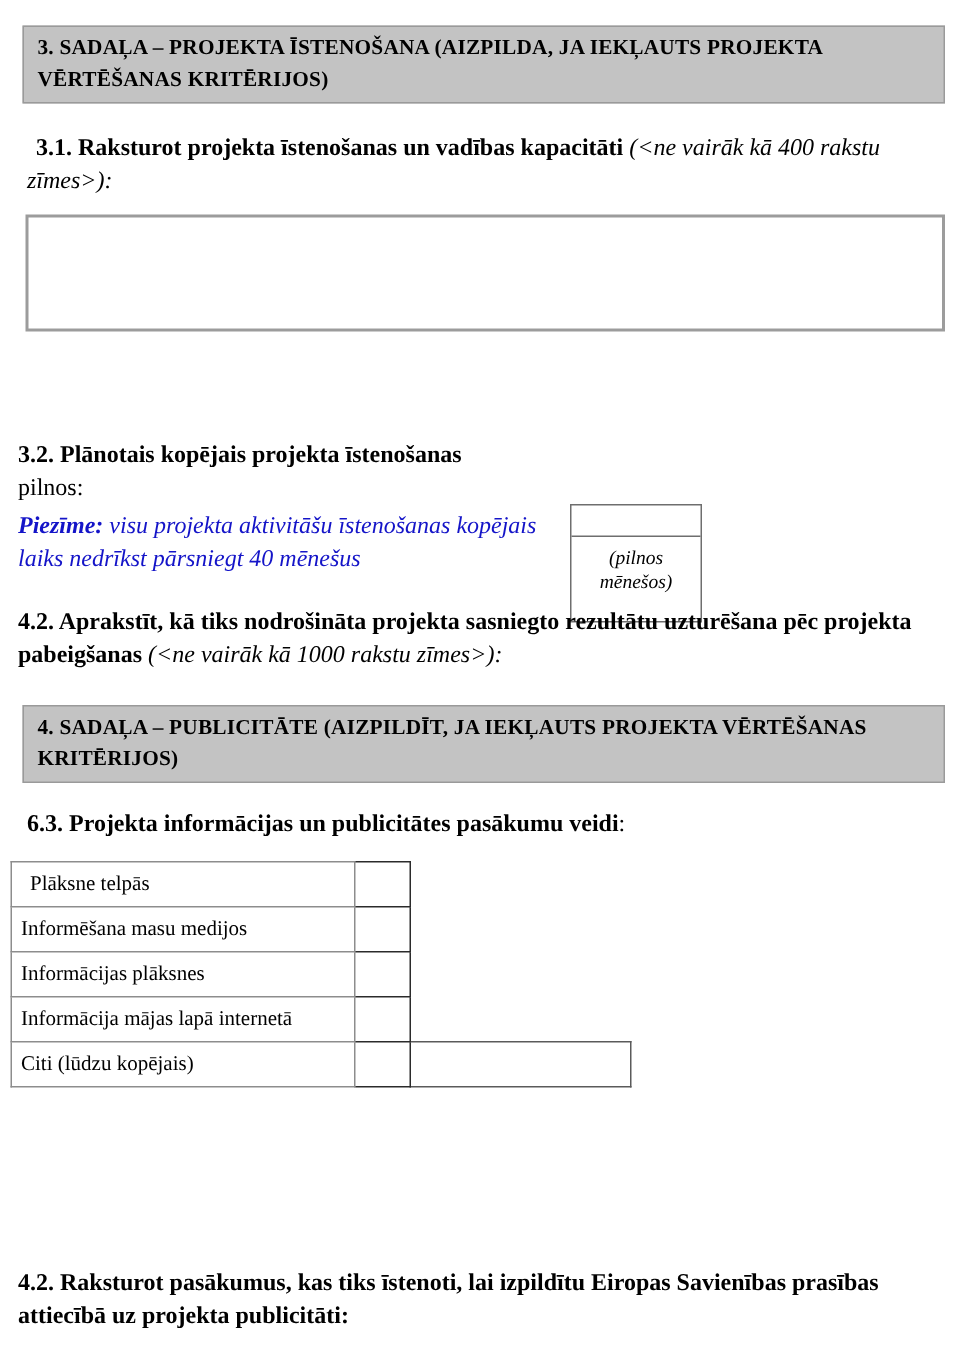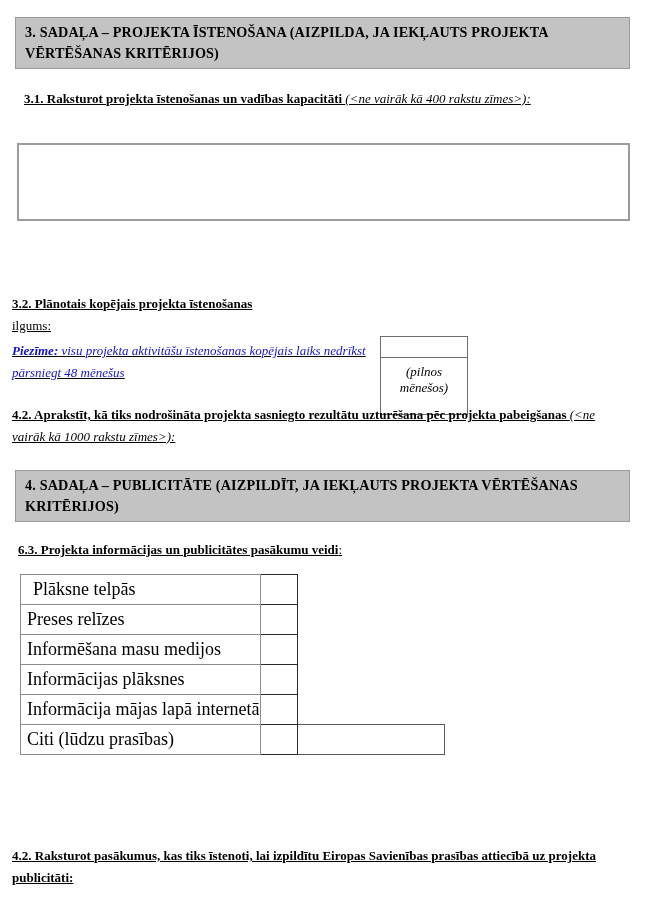--- a/index.html
+++ b/index.html
@@ -32,23 +32,22 @@
     line-height: 21px;
     letter-spacing: 0.15px;
     padding: 4px 6px 4px 9px;
   }
   #section3-bar { left: 15px; top: 17px; width: 615px; height: 52px; }
   #section4-bar { left: 15px; top: 470px; width: 615px; height: 52px; }
 
   
   .para {
     position: absolute;
-    font-size: 13px;
+    font-size: 16px;
     line-height: 21.5px;
-    text-decoration: underline;
   }
   .b { font-weight: bold; }
   .hint { font-style: italic; font-weight: normal; }
 
   #p31 { left: 18px; top: 88px; width: 610px; }
   #p31 .lead { padding-left: 6px; }
 
   
   #box31 {
     position: absolute;
@@ -100,24 +99,24 @@
 
   #p33 { left: 12px; top: 404px; width: 618px; }
 
   #p41 { left: 18px; top: 539px; width: 600px; }
 
   #p42 { left: 12px; top: 845px; width: 618px; }
 
   
   #pub-table {
     position: absolute;
-    left: 20px;
+    left: 7px;
     top: 574px;
     border-collapse: collapse;
-    font-size: 18px;
+    font-size: 14px;
   }
   #pub-table td {
     height: 30px;
     box-sizing: border-box;
     vertical-align: middle;
   }
   #pub-table td.label {
     width: 229px;
     border: 1px solid #8d8d8d;
     padding-left: 6px;
@@ -145,23 +144,23 @@
   <div class="section-bar" id="section3-bar">3.  SADAĻA – PROJEKTA ĪSTENOŠANA (AIZPILDA, JA IEKĻAUTS PROJEKTA VĒRTĒŠANAS KRITĒRIJOS)</div>
 
   <div class="para" id="p31">
     <span class="b lead">3.1. Raksturot projekta īstenošanas un vadības kapacitāti </span><span class="hint">(&lt;ne vairāk kā 400 rakstu zīmes&gt;):</span>
   </div>
 
   <div id="box31"></div>
 
   <div class="para" id="p32">
     <span class="b">3.2. Plānotais kopējais projekta īstenošanas</span><br>
-    <span>ilgums:</span>
+    <span>pilnos:</span>
     <span class="note">
-      <span class="note-label">Piezīme:</span><span> visu projekta aktivitāšu īstenošanas kopējais laiks nedrīkst pārsniegt 48 mēnešus</span>
+      <span class="note-label">Piezīme:</span><span> visu projekta aktivitāšu īstenošanas kopējais laiks nedrīkst pārsniegt 40 mēnešus</span>
     </span>
   </div>
 
   <div id="months-box">
     <div class="top-cell"></div>
     <div class="bot-cell">(pilnos mēnešos)</div>
   </div>
 
   <div class="para" id="p33">
     <span class="b">4.2. Aprakstīt, kā tiks nodrošināta projekta sasniegto rezultātu uzturēšana pēc projekta pabeigšanas </span><span class="hint">(&lt;ne vairāk kā 1000 rakstu zīmes&gt;):</span>
@@ -174,41 +173,36 @@
   </div>
 
   <table id="pub-table">
     <tbody>
       <tr>
         <td class="label indent">Plāksne telpās</td>
         <td class="check"></td>
         <td class="blank"></td>
       </tr>
       <tr>
-        <td class="label">Preses relīzes</td>
-        <td class="check"></td>
-        <td class="blank"></td>
-      </tr>
-      <tr>
         <td class="label">Informēšana masu medijos</td>
         <td class="check"></td>
         <td class="blank"></td>
       </tr>
       <tr>
         <td class="label">Informācijas plāksnes</td>
         <td class="check"></td>
         <td class="blank"></td>
       </tr>
       <tr>
         <td class="label">Informācija mājas lapā internetā</td>
         <td class="check"></td>
         <td class="blank"></td>
       </tr>
       <tr>
-        <td class="label">Citi (lūdzu prasības)</td>
+        <td class="label">Citi (lūdzu kopējais)</td>
         <td class="check"></td>
         <td class="extra"></td>
       </tr>
     </tbody>
   </table>
 
   <div class="para" id="p42">
     <span class="b">4.2. Raksturot pasākumus, kas tiks īstenoti, lai izpildītu Eiropas Savienības prasības attiecībā uz projekta publicitāti:</span>
   </div>
 

